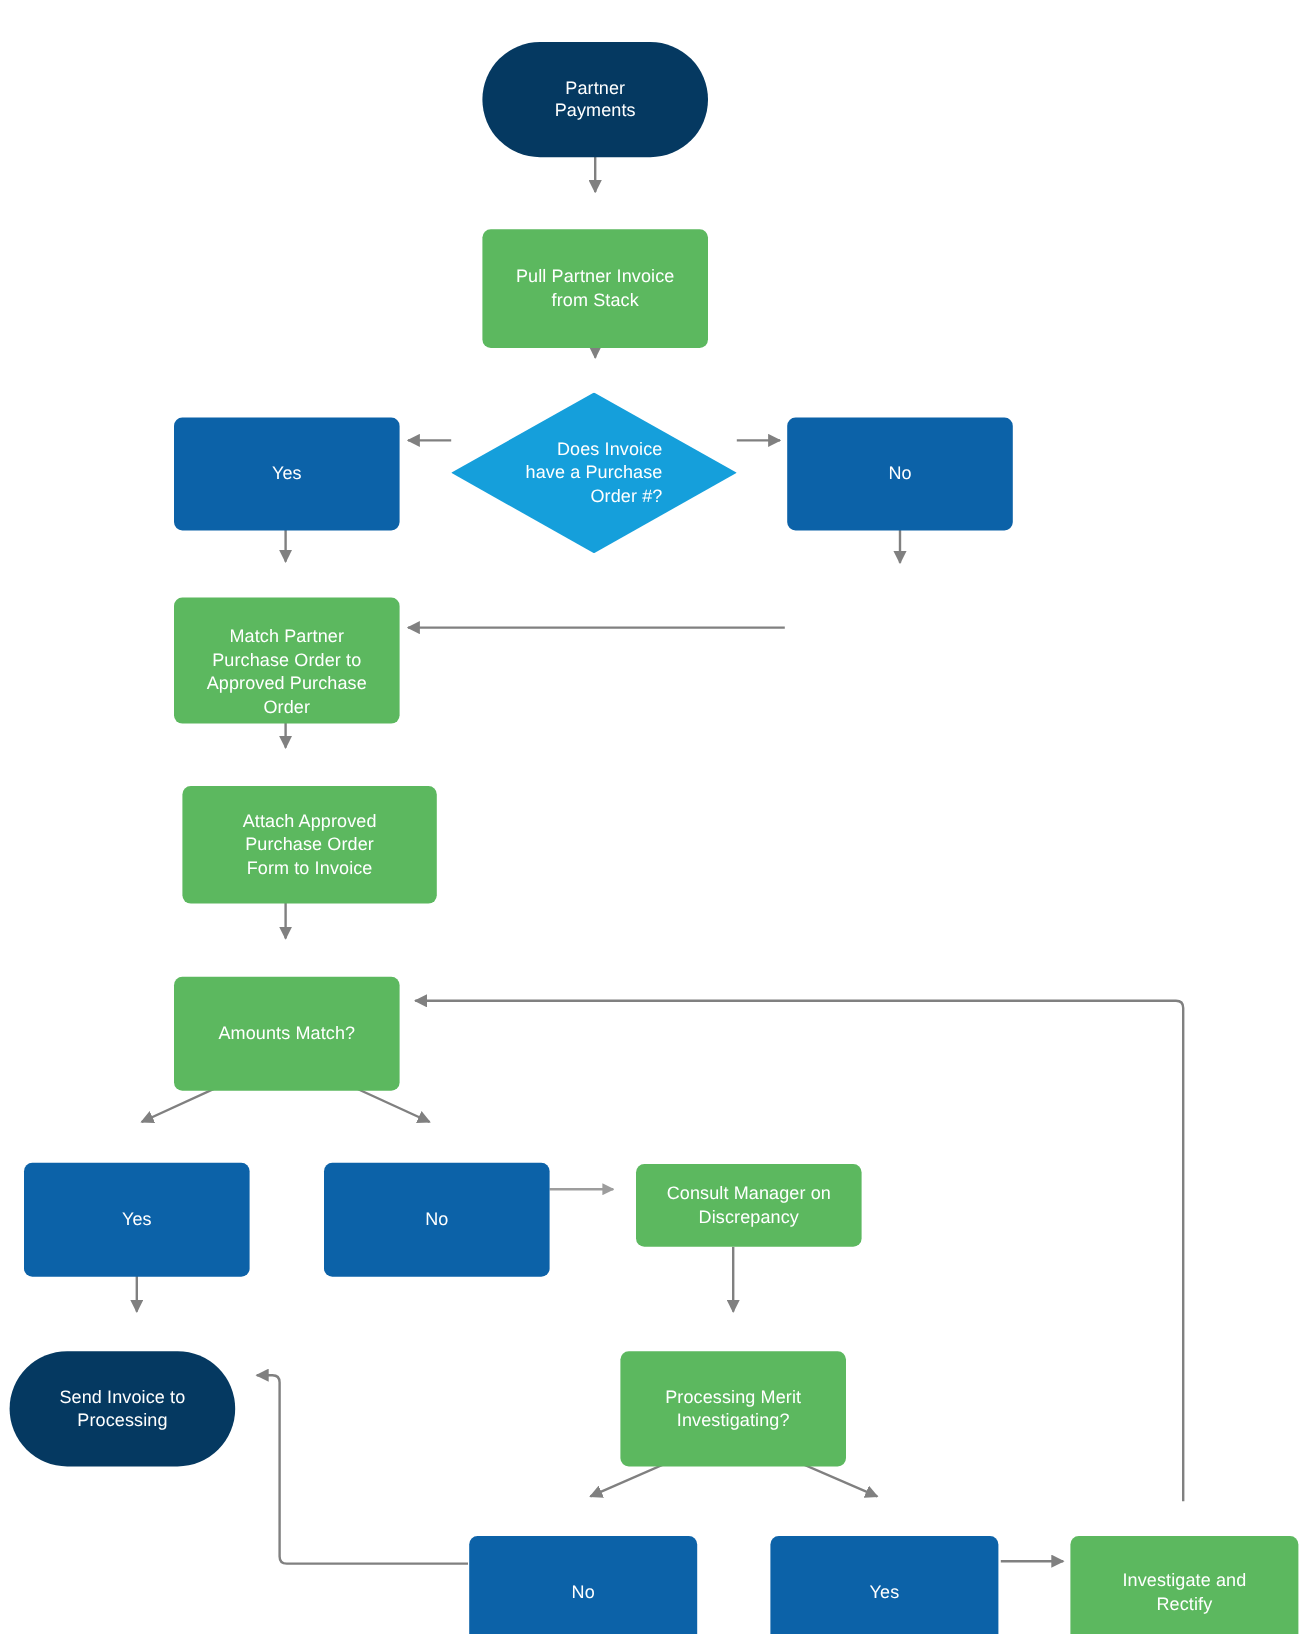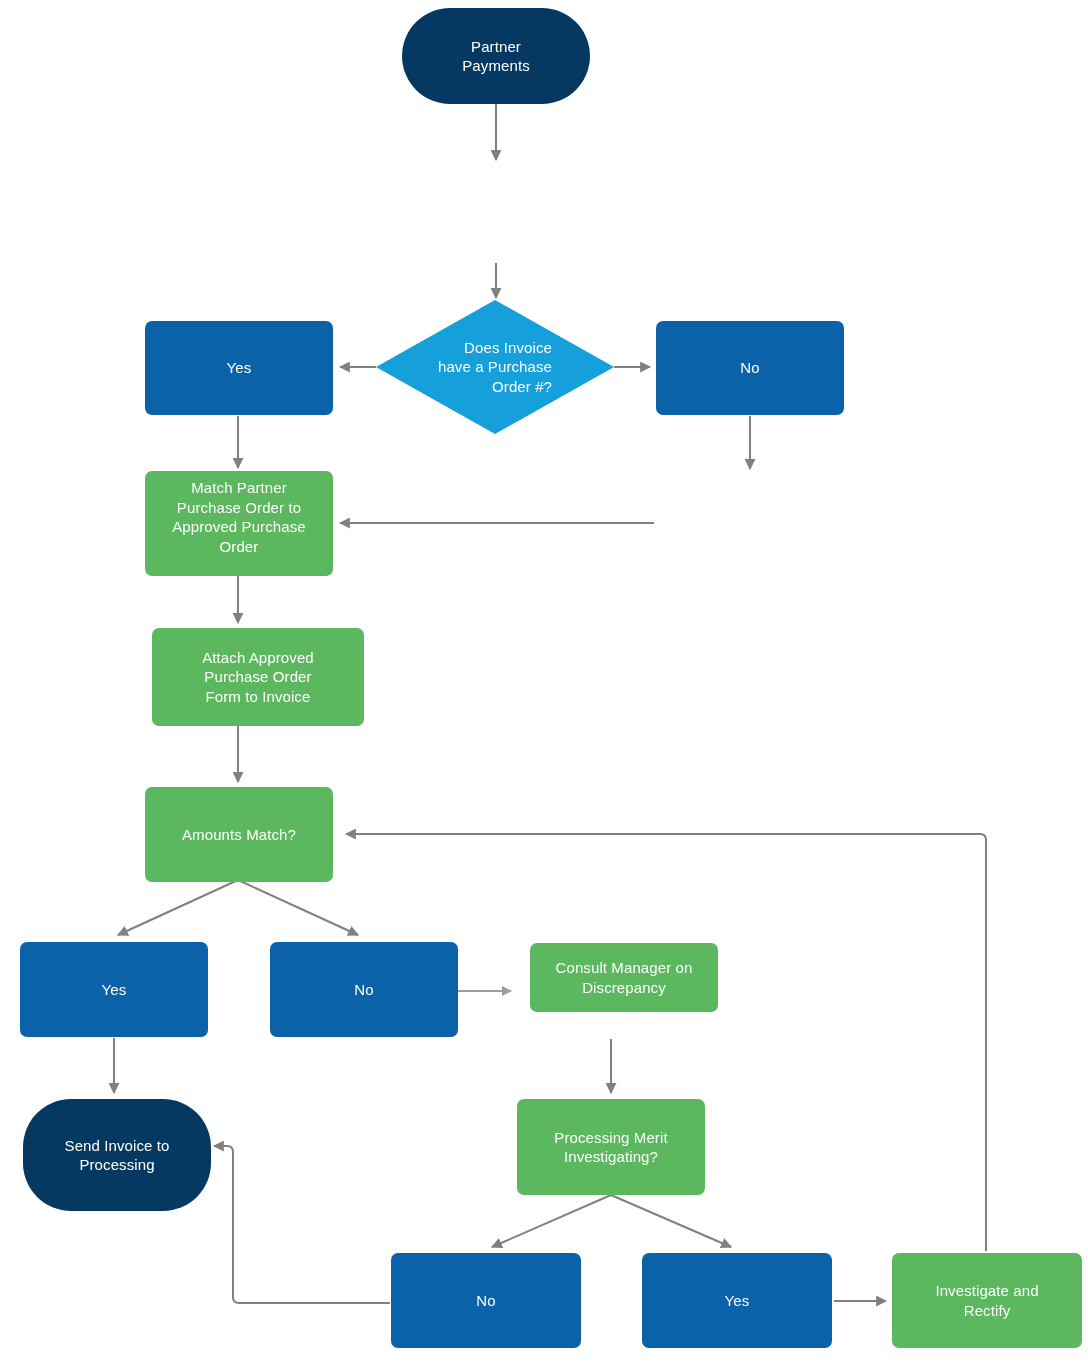--- a/index.html
+++ b/index.html
@@ -29,22 +29,23 @@
     position: absolute;
     box-sizing: border-box;
     display: flex;
     align-items: center;
     justify-content: center;
     text-align: center;
     color: #ffffff;
     font-size: 15px;
     line-height: 1.30;
     letter-spacing: 0.1px;
-    padding: 20px 8px;
+    padding: 4px 8px;
     z-index: 2;
+    margin-top: 27px;
   }
   .node.process {
     background: #5cb85f;
     border-radius: 7px;
   }
   .node.answer {
     background: #0c62a8;
     border-radius: 7px;
     text-align: center;
   }
@@ -134,20 +135,24 @@
 
       <path d="M 458 991 L 511 991" marker-end="url(#arrowlt)"></path>
     </g>
   </svg>
 
   <div class="node terminator" style="left:402px; top:8px; width:188px; height:96px;">
     <span class="node-label">Partner
 Payments</span>
   </div>
 
+  <div class="node process" style="left:402px; top:164px; width:188px; height:99px;">
+    <span class="node-label">Pull Partner Invoice
+from Stack</span>
+  </div>
 
   <div class="node decision" style="left:376px; top:300px; width:238px; height:134px;">
     <span class="decision-shape"></span>
     <span class="node-label">Does Invoice
 have a Purchase
 Order #?</span>
   </div>
 
   <div class="node answer" style="left:145px; top:321px; width:188px; height:94px;">
     <span class="node-label">Yes</span>
@@ -181,21 +186,21 @@
 
   <div class="node answer" style="left:270px; top:942px; width:188px; height:95px;">
     <span class="node-label">No</span>
   </div>
 
   <div class="node process" style="left:530px; top:943px; width:188px; height:69px;">
     <span class="node-label">Consult Manager on
 Discrepancy</span>
   </div>
 
-  <div class="node terminator" style="left:23px; top:1099px; width:188px; height:112px;">
+  <div class="node terminator" style="left:8px; top:1099px; width:188px; height:96px;">
     <span class="node-label">Send Invoice to
 Processing</span>
   </div>
 
   <div class="node process" style="left:517px; top:1099px; width:188px; height:96px;">
     <span class="node-label">Processing Merit
 Investigating?</span>
   </div>
 
   <div class="node answer" style="left:391px; top:1253px; width:190px; height:95px;">

